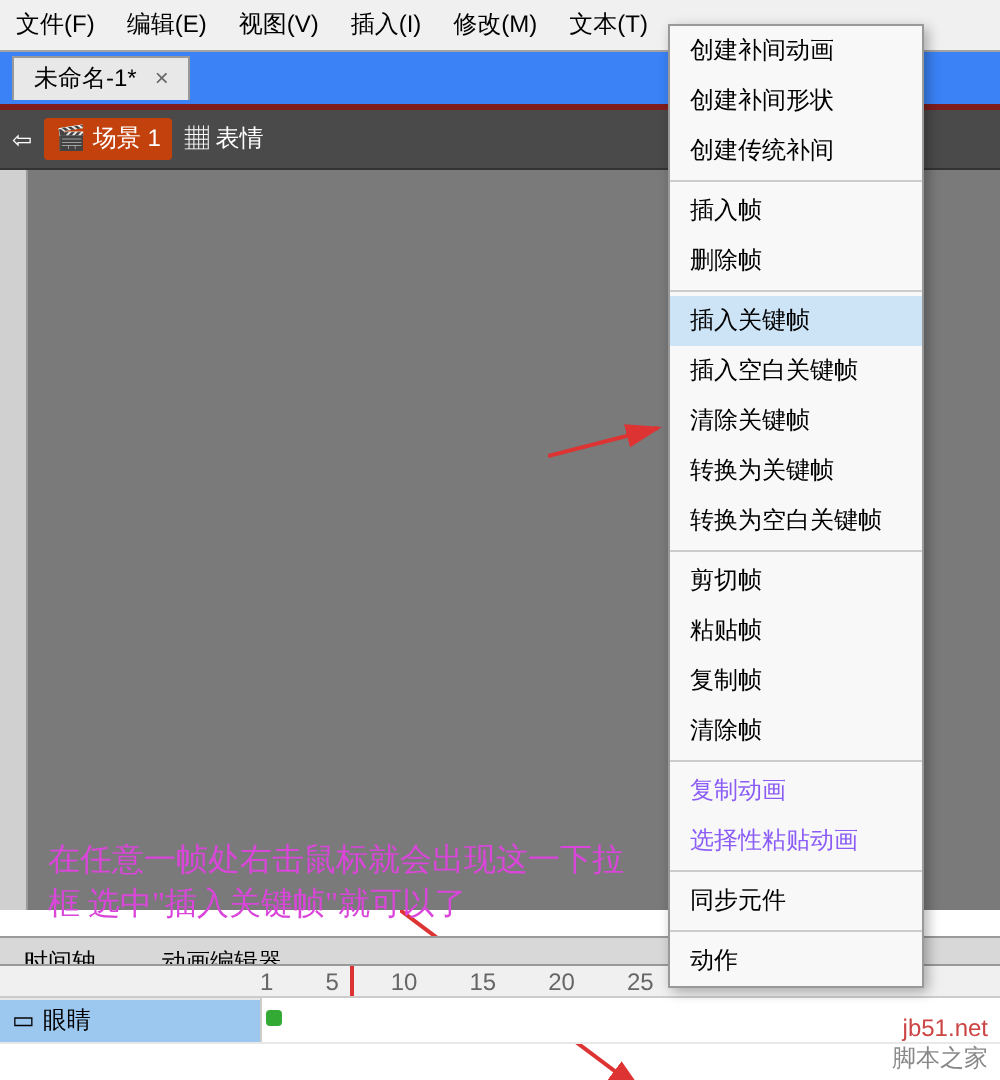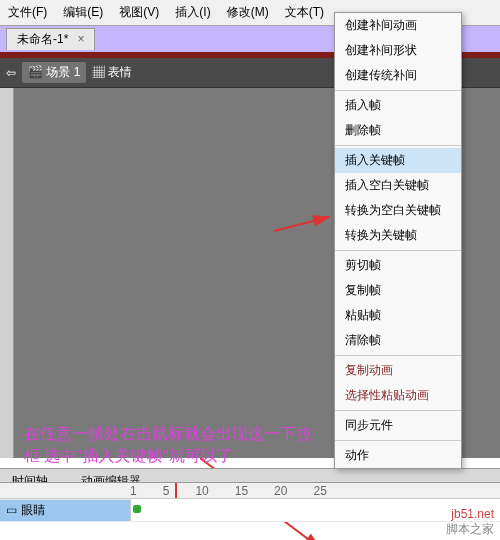--- a/index.html
+++ b/index.html
@@ -1,29 +1,29 @@
 <!DOCTYPE html>
 <html><head>
 <meta charset="utf-8">
 <style>
 *{margin:0;padding:0;box-sizing:border-box;font-family:"Microsoft YaHei",SimSun,sans-serif;font-size:12px}
 body{background:#fff;width:500px;height:540px;overflow:hidden;position:relative}
 .menubar{display:flex;background:#f0f0f0;border-bottom:1px solid #a3a3a3;padding:2px 4px;gap:8px}
 .menubar span{padding:2px 4px;cursor:default}
-.tabbar{background:#c4b5fd;padding:2px 6px;border-bottom:6px solid #7f1d1d}
+.tabbar{background:#3b82f6;padding:2px 6px;border-bottom:3px solid #7f1d1d}
 .tab{display:inline-block;background:#e8e8e8;padding:2px 10px;border:1px solid #999;border-bottom:none;font-size:11px}
 .tab .x{margin-left:6px;color:#666}
 .scenebar{background:#4a4a4a;color:#fff;padding:4px 6px;display:flex;align-items:center;gap:6px;border-bottom:1px solid #333}
-.scenebar .sc{background:#737373;padding:2px 6px;border-radius:2px}
+.scenebar .sc{background:#c2410c;padding:2px 6px;border-radius:2px}
 .stage{background:#7a7a7a;height:370px;position:relative}
 .left-tools{position:absolute;left:0;top:0;bottom:0;width:14px;background:#d0d0d0;border-right:1px solid #999}
 .context-menu{position:absolute;right:38px;top:12px;width:128px;background:#f8f8f8;border:1px solid #999;box-shadow:2px 2px 6px rgba(0,0,0,.3);z-index:10}
 .cm-item{padding:4px 10px;cursor:default;white-space:nowrap}
 .cm-item.hl{background:#cde4f7}
-.cm-item.dis{color:#7f1d1d}
+.cm-item.dis{color:#8b5cf6}
 .cm-sep{border-top:1px solid #ccc;margin:2px 0}
 .arrow{position:absolute;pointer-events:none}
 .arrow1{left:274px;top:125px}
 .arrow2{left:200px;top:370px}
 .annotation{position:absolute;left:24px;top:335px;color:#d946d9;font-size:16px;line-height:22px;width:300px;font-family:SimSun}
 .timeline-tabs{position:absolute;bottom:46px;left:0;right:0;background:#d8d8d8;border-top:1px solid #999;padding:2px 6px;display:flex;gap:21px}
 .timeline-tabs span{padding:2px 6px}
 .tl-area{position:absolute;bottom:18px;left:0;right:0;height:40px;background:#e8e8e8;border-top:1px solid #999}
 .tl-ruler{height:16px;background:#f0f0f0;border-bottom:1px solid #ccc;display:flex;align-items:center;padding-left:130px;gap:26px;font-size:10px;color:#666;position:relative}
 .tl-ruler .mark{position:absolute;left:175px;top:0;bottom:0;width:2px;background:#d33}
@@ -87,26 +87,27 @@
 <div class="context-menu">
 <div class="cm-item">创建补间动画</div>
 <div class="cm-item">创建补间形状</div>
 <div class="cm-item">创建传统补间</div>
 <div class="cm-sep"></div>
 <div class="cm-item">插入帧</div>
 <div class="cm-item">删除帧</div>
 <div class="cm-sep"></div>
 <div class="cm-item hl">插入关键帧</div>
 <div class="cm-item">插入空白关键帧</div>
+<div class="cm-item">清除关键帧</div>
+<div class="cm-item">转换为关键帧</div>
 <div class="cm-item">转换为空白关键帧</div>
-<div class="cm-item">转换为关键帧</div>
 <div class="cm-sep"></div>
 <div class="cm-item">剪切帧</div>
+<div class="cm-item">粘贴帧</div>
 <div class="cm-item">复制帧</div>
-<div class="cm-item">粘贴帧</div>
 <div class="cm-item">清除帧</div>
 <div class="cm-sep"></div>
 <div class="cm-item dis">复制动画</div>
 <div class="cm-item dis">选择性粘贴动画</div>
 <div class="cm-sep"></div>
 <div class="cm-item">同步元件</div>
 <div class="cm-sep"></div>
 <div class="cm-item">动作</div>
 </div>
 

